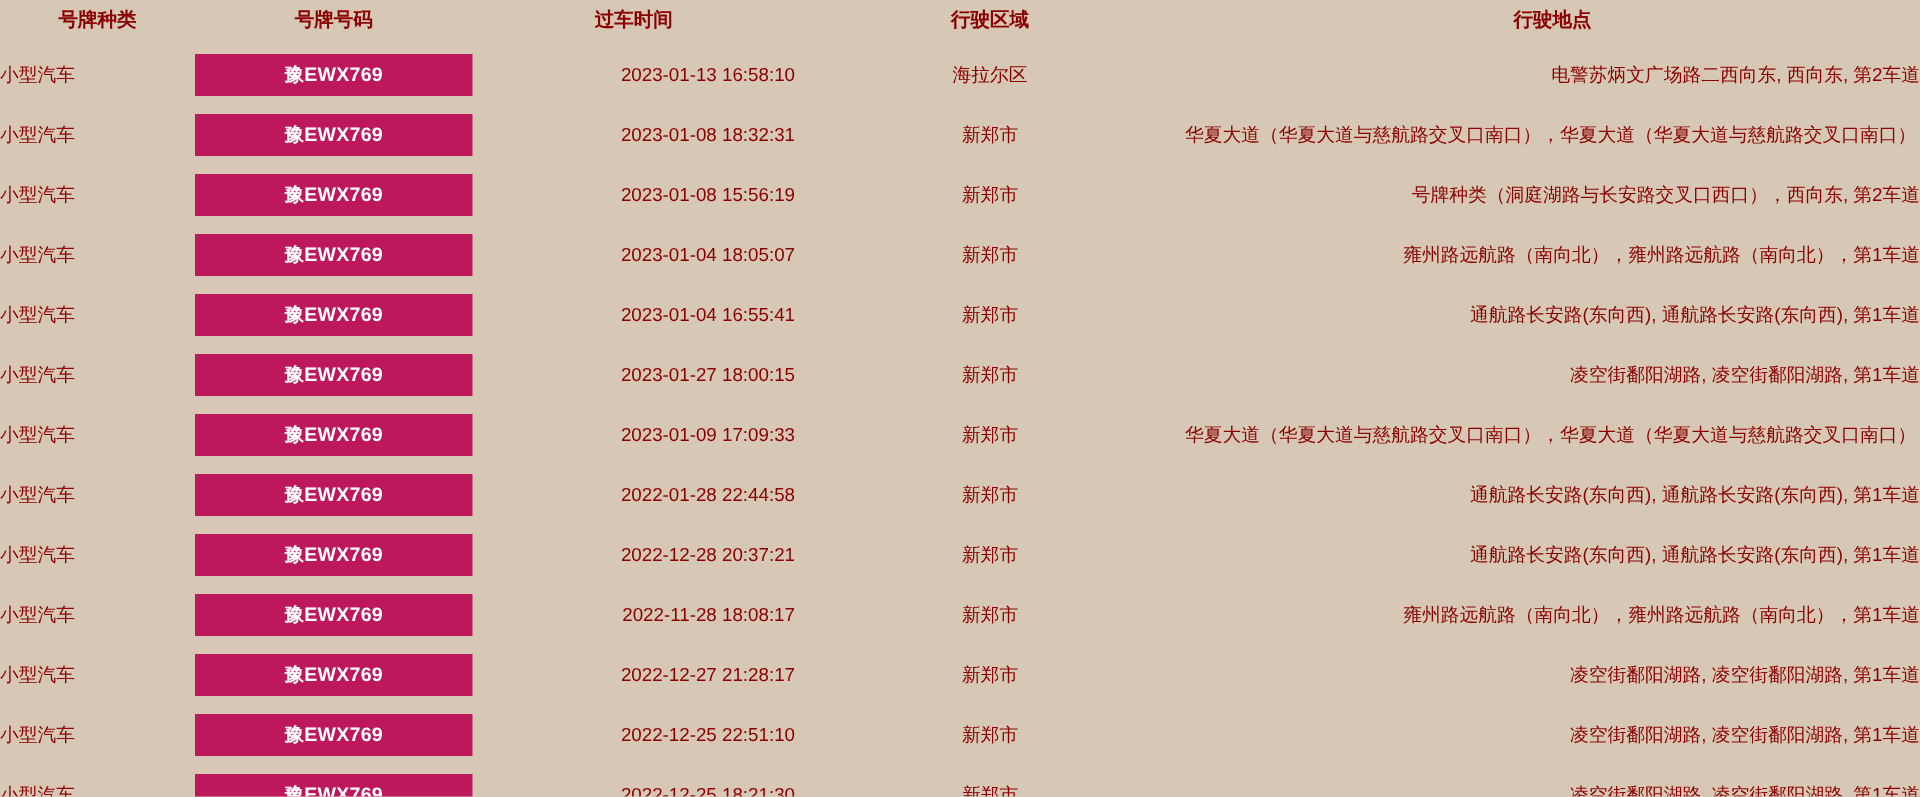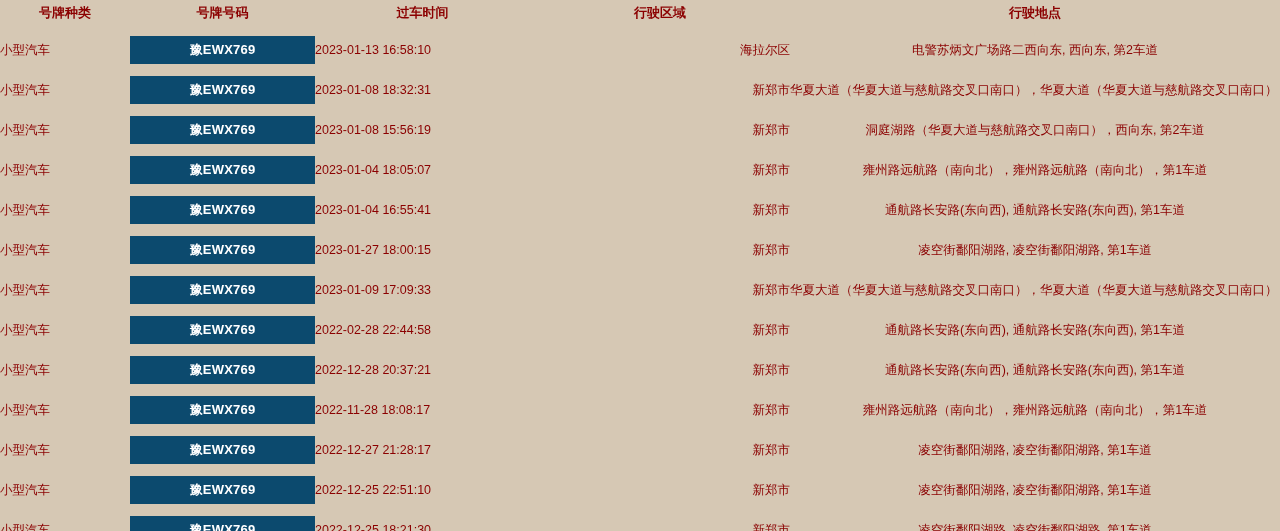--- a/index.html
+++ b/index.html
@@ -49,39 +49,39 @@
   .col-place  { width: 490px; }
 
   td.cell-type {
   }
   td.cell-plate {
     text-align: center;
     padding: 0;
   }
   .plate-badge {
     display: block;
-    background: #0c4a6e;
+    background: #be185d;
     color: #ffffff;
     font-weight: bold;
     font-size: 13px;
     padding: 5px 0;
     margin: 1px 0;
     letter-spacing: 0.2px;
   }
   td.cell-time {
-    text-align: left;
+    text-align: right;
     padding-left: 22px;
     margin-left: 44px;
   }
   td.cell-region {
+    text-align: center;
+    padding-left: 12px;
+  }
+  td.cell-place {
     text-align: right;
-    padding-left: 12px;
-  }
-  td.cell-place {
-    text-align: center;
     padding-left: 4px;
   }
 </style>
 </head>
 <body>
 
 <div class="page">
   <table class="records">
     <colgroup>
       <col class="col-type">
@@ -118,21 +118,21 @@
           <td class="cell-region">新郑市</td>
           <td class="cell-place">华夏大道（华夏大道与慈航路交叉口南口），华夏大道（华夏大道与慈航路交叉口南口），第1车道</td>
         </tr>
         <tr>
           <td class="cell-type">小型汽车</td>
           <td class="cell-plate">
             <span class="plate-badge">豫EWX769</span>
           </td>
           <td class="cell-time">2023-01-08 15:56:19</td>
           <td class="cell-region">新郑市</td>
-          <td class="cell-place">洞庭湖路（华夏大道与慈航路交叉口南口），西向东, 第2车道</td>
+          <td class="cell-place">号牌种类（洞庭湖路与长安路交叉口西口），西向东, 第2车道</td>
         </tr>
         <tr>
           <td class="cell-type">小型汽车</td>
           <td class="cell-plate">
             <span class="plate-badge">豫EWX769</span>
           </td>
           <td class="cell-time">2023-01-04 18:05:07</td>
           <td class="cell-region">新郑市</td>
           <td class="cell-place">雍州路远航路（南向北），雍州路远航路（南向北），第1车道</td>
         </tr>
@@ -161,21 +161,21 @@
           </td>
           <td class="cell-time">2023-01-09 17:09:33</td>
           <td class="cell-region">新郑市</td>
           <td class="cell-place">华夏大道（华夏大道与慈航路交叉口南口），华夏大道（华夏大道与慈航路交叉口南口），第1车道</td>
         </tr>
         <tr>
           <td class="cell-type">小型汽车</td>
           <td class="cell-plate">
             <span class="plate-badge">豫EWX769</span>
           </td>
-          <td class="cell-time">2022-02-28 22:44:58</td>
+          <td class="cell-time">2022-01-28 22:44:58</td>
           <td class="cell-region">新郑市</td>
           <td class="cell-place">通航路长安路(东向西), 通航路长安路(东向西), 第1车道</td>
         </tr>
         <tr>
           <td class="cell-type">小型汽车</td>
           <td class="cell-plate">
             <span class="plate-badge">豫EWX769</span>
           </td>
           <td class="cell-time">2022-12-28 20:37:21</td>
           <td class="cell-region">新郑市</td>

